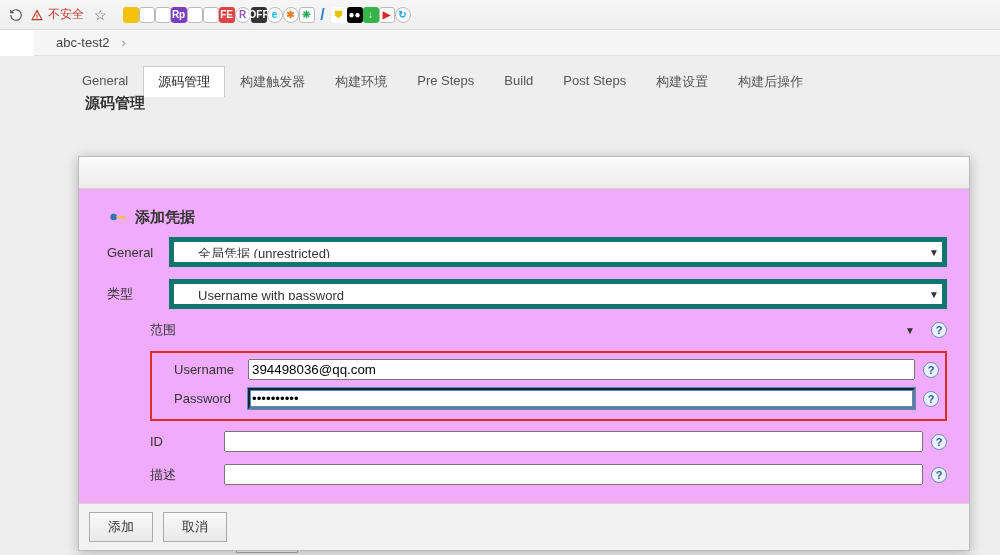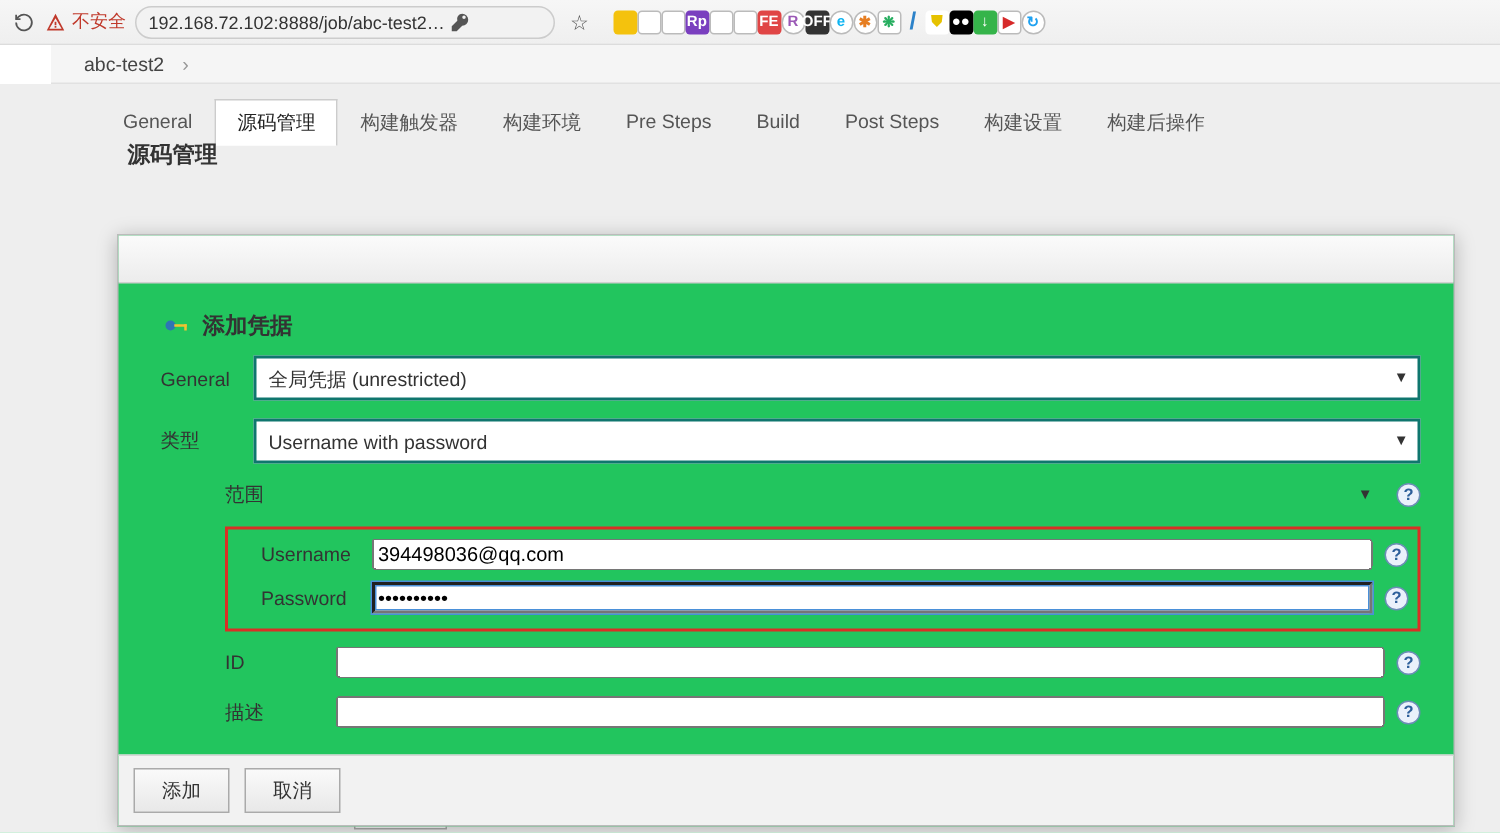--- a/index.html
+++ b/index.html
@@ -56,35 +56,35 @@
   }
   .additional-behaviours {
     position:absolute; left:110px; bottom:2px; font-size:12px; color:#444;
     display:flex; align-items:center; gap:10px;
   }
   .add-select {
     font-size:12px; padding:1px 10px 1px 6px; border:1px solid #aaa; background:#f7f7f7;
   }
   .dialog {
     position:absolute; left:78px; top:100px; right:30px;
-    background:#22c55e; border:1px solid #bbb; box-shadow:0 2px 12px rgba(0,0,0,.25);
+    background:#f0abfc; border:1px solid #bbb; box-shadow:0 2px 12px rgba(0,0,0,.25);
     display:flex; flex-direction:column;
   }
   .dialog-header {
     height:32px; border-bottom:1px solid #d0d0d0;
     background:linear-gradient(#fbfbfb,#ececec);
   }
   .dialog-body { padding:18px 22px 6px 28px; }
   .dialog-title { display:flex; align-items:center; gap:8px; font-size:15px; font-weight:700; color:#333; margin-bottom:10px; }
   .cred-icon { width:20px; height:20px; }
 
   .form-row { display:flex; align-items:center; margin-bottom:12px; }
   .form-row > label { width:52px; text-align:left; margin-right:10px; color:#333; }
   .form-row .select, .form-row .text-input {
-    flex:1; height:30px; border:2px solid #0f766e; padding:4px 8px; font-size:13px; color:#333;
+    flex:1; height:30px; border:5px solid #0f766e; padding:4px 24px; font-size:13px; color:#333;
     background:#fff;
   }
   .form-row .select { appearance:none; -webkit-appearance:none; padding-right:22px; position:relative; }
   .select-wrap { position:relative; flex:1; display:flex; }
   .select-caret { position:absolute; right:8px; top:50%; transform:translateY(-50%); font-size:10px; color:#333; pointer-events:none; }
 
   .inner-fields { margin-left:43px; }
   .inner-row { display:flex; align-items:center; margin-bottom:12px; position:relative; }
   .inner-row > label {
     width:68px; margin-right:6px; color:#333; font-size:13px;
@@ -125,26 +125,20 @@
           <path d="M3 12a9 9 0 1 0 3-6.7L3 8"></path>
           <path d="M3 3v5h5"></path>
         </svg>
     </span>
     <span class="insecure">
       <svg viewBox="0 0 24 24">
           <path d="M12 2 2 21h20L12 2zm0 5 7 12H5l7-12zm-1 4v4h2v-4h-2zm0 5v2h2v-2h-2z"></path>
         </svg>
       <span>不安全</span>
     </span>
-    <div class="omnibox">
-      <span class="omnibox-text">192.168.72.102:8888/job/abc-test2…</span>
-      <svg class="key-icon" viewBox="0 0 24 24" fill="#555">
-          <path d="M14 2a6 6 0 0 0-5.65 8L2 16.35V22h5.65L14 15.65A6 6 0 1 0 14 2zm2 6a2 2 0 1 1 0-4 2 2 0 0 1 0 4z"></path>
-        </svg>
-    </div>
     <span style="color:#555;font-size:14px;margin-left:4px;">☆</span>
     <div class="chips">
       <span class="chip" style="background:#f4c20d"></span>
       <span class="chip" style="background:#fff;border:1px solid #bbb"></span>
       <span class="chip" style="background:#fff;border:1px solid #bbb"></span>
       <span class="chip" style="background:#7a3fbf">Rp</span>
       <span class="chip" style="background:#fff;border:1px solid #bbb"></span>
       <span class="chip" style="background:#fff;border:1px solid #bbb"></span>
       <span class="chip" style="background:#e04545">FE</span>
       <span class="chip" style="background:#fff;color:#9b59b6;border:1px solid #bbb;border-radius:50%">R</span>

